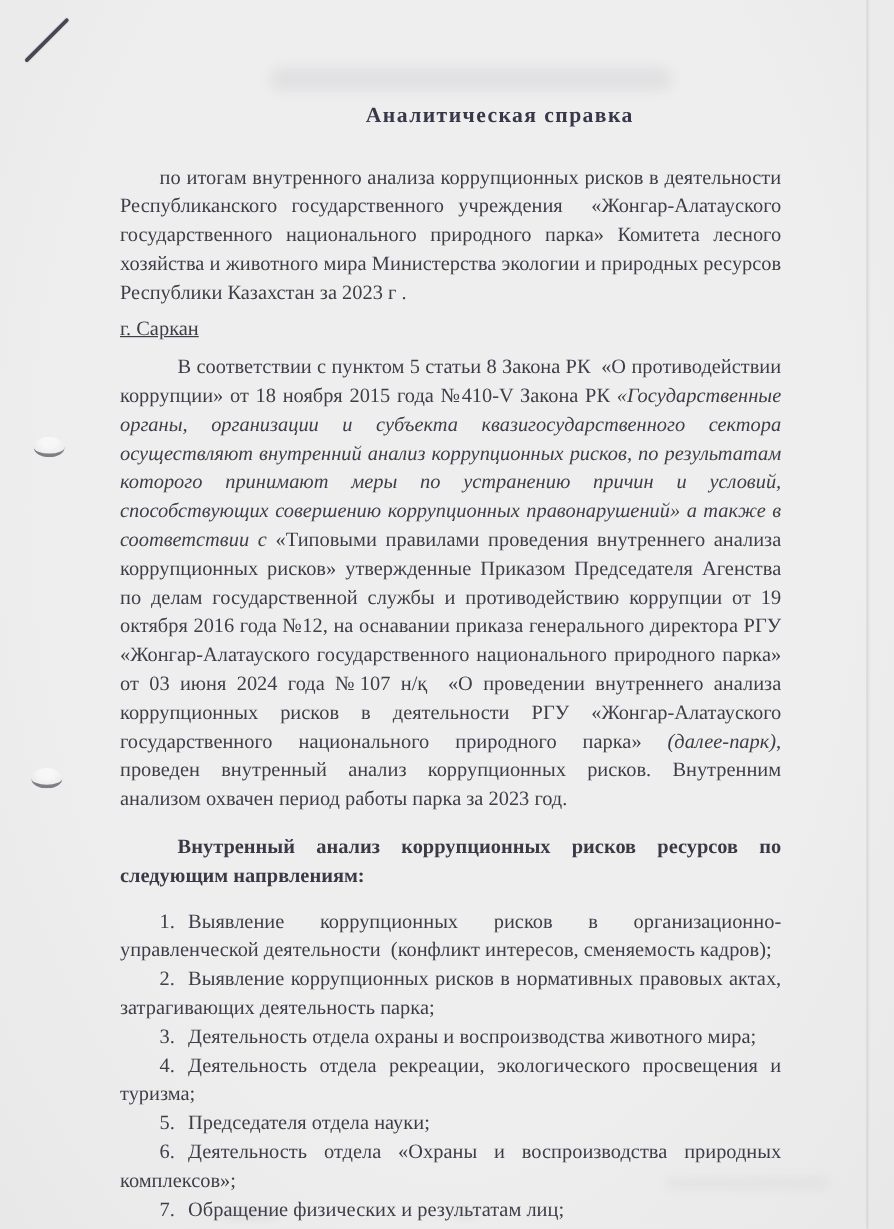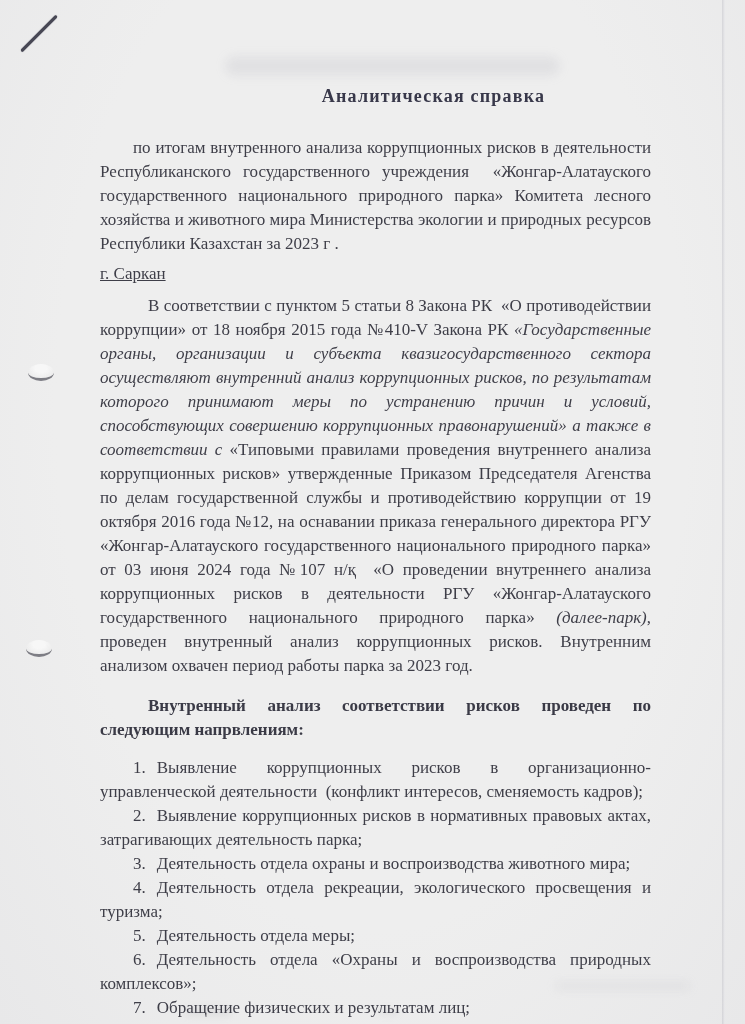--- a/index.html
+++ b/index.html
@@ -11,21 +11,21 @@
   }
   .page {
     position: relative; width: 745px; height: 1024px;
     background: radial-gradient(ellipse at 50% 40%, #eeeeee 60%, #e8e8e9 100%);
     color: #3e3e48;
     font-size: 17px; line-height: 24px;
     -webkit-font-smoothing: antialiased;
   }
   .content { position: absolute; left: 100px; right: 94px; top: 0; }
   .doc-title {
-    position: relative; left: 58px;
+    position: relative; left: 41px;
     margin: 84px 0 0 0; text-align: center;
     font-weight: bold; font-size: 18px; letter-spacing: 1.2px;
     color: #38384a;
   }
   p { margin: 0; }
   .justify { text-align: justify; text-align-last: left; }
   .intro    { margin-top: 28px; text-indent: 33px; }
   .place-date { margin-top: 6px; display: flex; justify-content: space-between; text-decoration: underline; }
   .legal    { margin-top: 8px;  text-indent: 48px; }
   .heading  { margin-top: 16px; text-indent: 48px; font-weight: bold; color: #3a3a46; }
@@ -81,27 +81,27 @@
     <p class="doc-title">Аналитическая справка</p>
 
     <p class="intro justify">по итогам внутренного анализа коррупционных рисков в деятельности Республиканского государственного учреждения &nbsp;«Жонгар-Алатауского государственного национального природного парка» Комитета лесного хозяйства и животного мира Министерства экологии и природных ресурсов Республики Казахстан за 2023 г .</p>
 
     <div class="place-date">
       <span>г. Саркан</span>
     </div>
 
     <p class="legal justify"><span>В соответствии с пунктом 5 статьи 8 Закона РК &nbsp;«О противодействии коррупции» от 18 ноября 2015 года №410-V Закона РК </span><span class="it">«Государственные органы, организации и субъекта квазигосударственного сектора осуществляют внутренний анализ коррупционных рисков, по результатам которого принимают меры по устранению причин и условий, способствующих совершению коррупционных правонарушений» а также в соответствии с </span><span>«Типовыми правилами проведения внутреннего анализа коррупционных рисков» утвержденные Приказом Председателя Агенства по делам государственной службы и противодействию коррупции от 19 октября 2016 года №12, на оснавании приказа генерального директора РГУ «Жонгар-Алатауского государственного национального природного парка» от 03 июня 2024 года №107 н/қ &nbsp;«О проведении внутреннего анализа коррупционных рисков в деятельности РГУ «Жонгар-Алатауского государственного национального природного парка» </span><span class="it">(далее-парк)</span><span>, проведен внутренный анализ коррупционных рисков. Внутренним анализом охвачен период работы парка за 2023 год.</span></p>
 
-    <p class="heading justify">Внутренный анализ соответствии рисков проведен по следующим напрвлениям:</p>
+    <p class="heading justify">Внутренный анализ коррупционных рисков ресурсов по следующим напрвлениям:</p>
 
     <div class="list">
       <p class="justify"><span class="num">1.</span><span>Выявление коррупционных рисков в организационно-управленческой деятельности &nbsp;(конфликт интересов, сменяемость кадров);</span></p>
       <p class="justify"><span class="num">2.</span><span>Выявление коррупционных рисков в нормативных правовых актах, затрагивающих деятельность парка;</span></p>
       <p class="justify"><span class="num">3.</span><span>Деятельность отдела охраны и воспроизводства животного мира;</span></p>
       <p class="justify"><span class="num">4.</span><span>Деятельность отдела рекреации, экологического просвещения и туризма;</span></p>
-      <p class="justify"><span class="num">5.</span><span>Деятельность отдела меры;</span></p>
+      <p class="justify"><span class="num">5.</span><span>Председателя отдела науки;</span></p>
       <p class="justify"><span class="num">6.</span><span>Деятельность отдела «Охраны и воспроизводства природных комплексов»;</span></p>
       <p class="justify"><span class="num">7.</span><span>Обращение физических и результатам лиц;</span></p>
       <p class="justify"><span class="num">8.</span><span>Финансовое обеспечение парка.</span></p>
     </div>
 
   </div>
 </div>
 
 </body></html>

